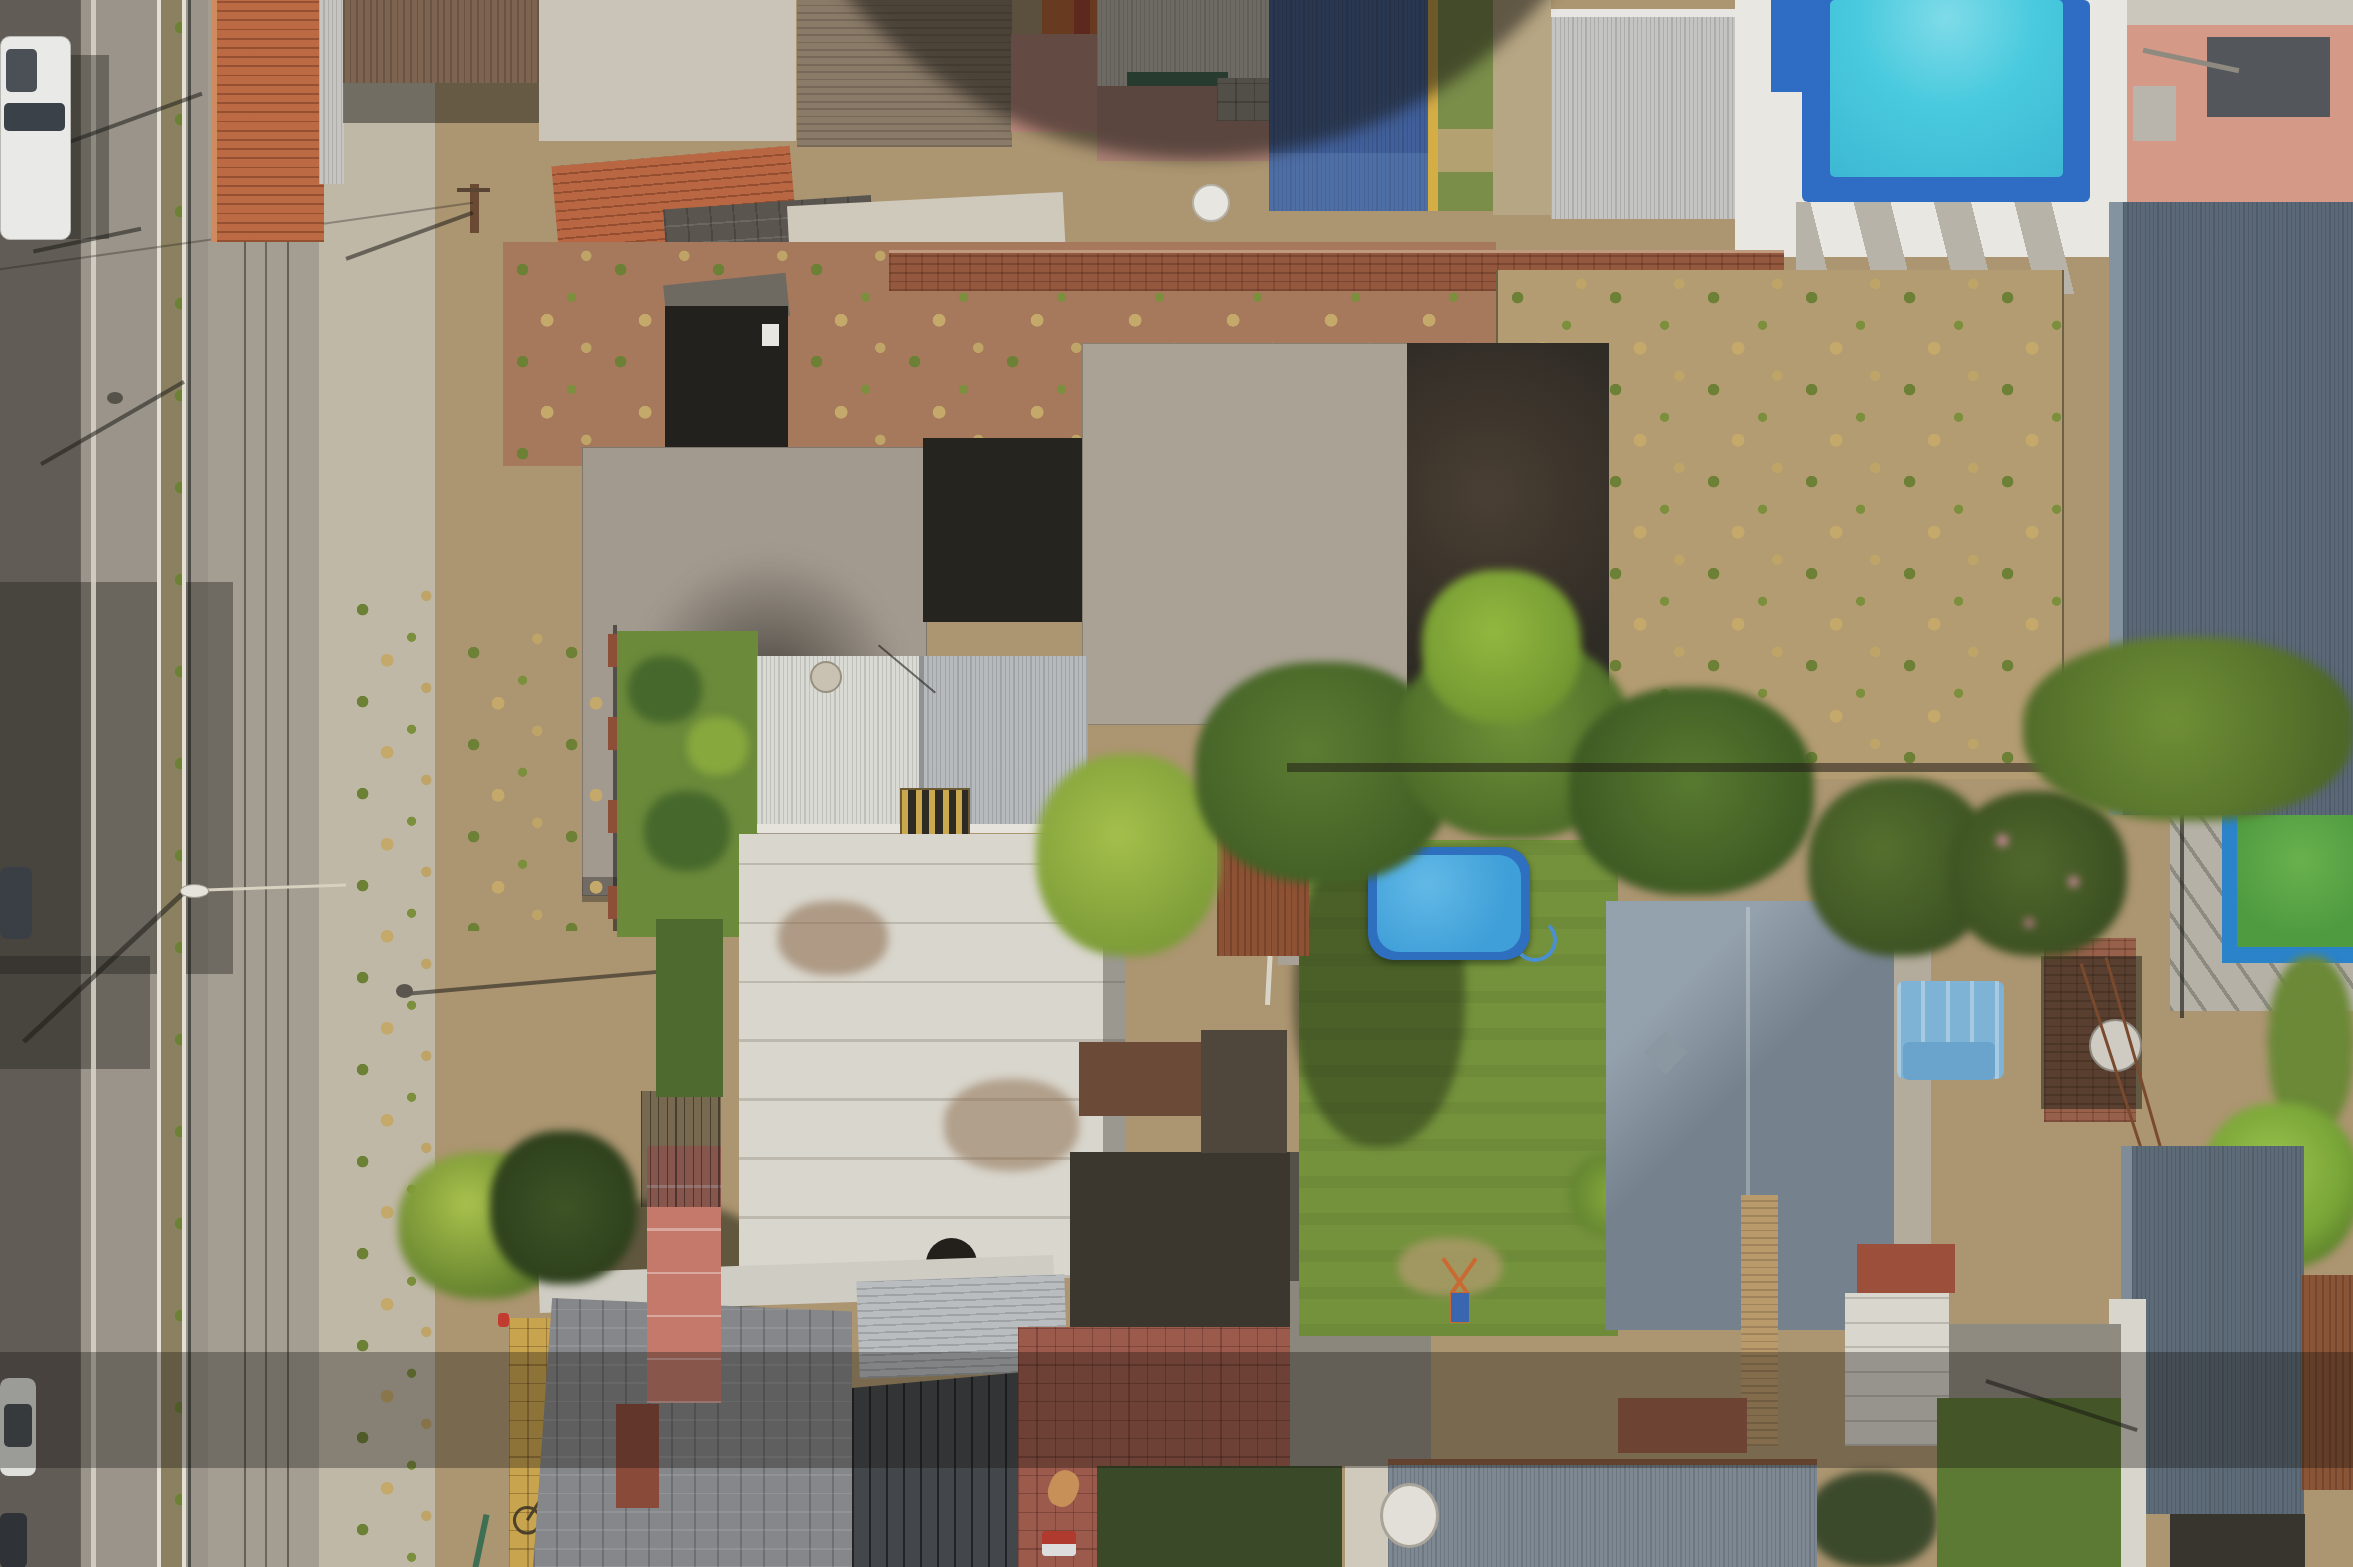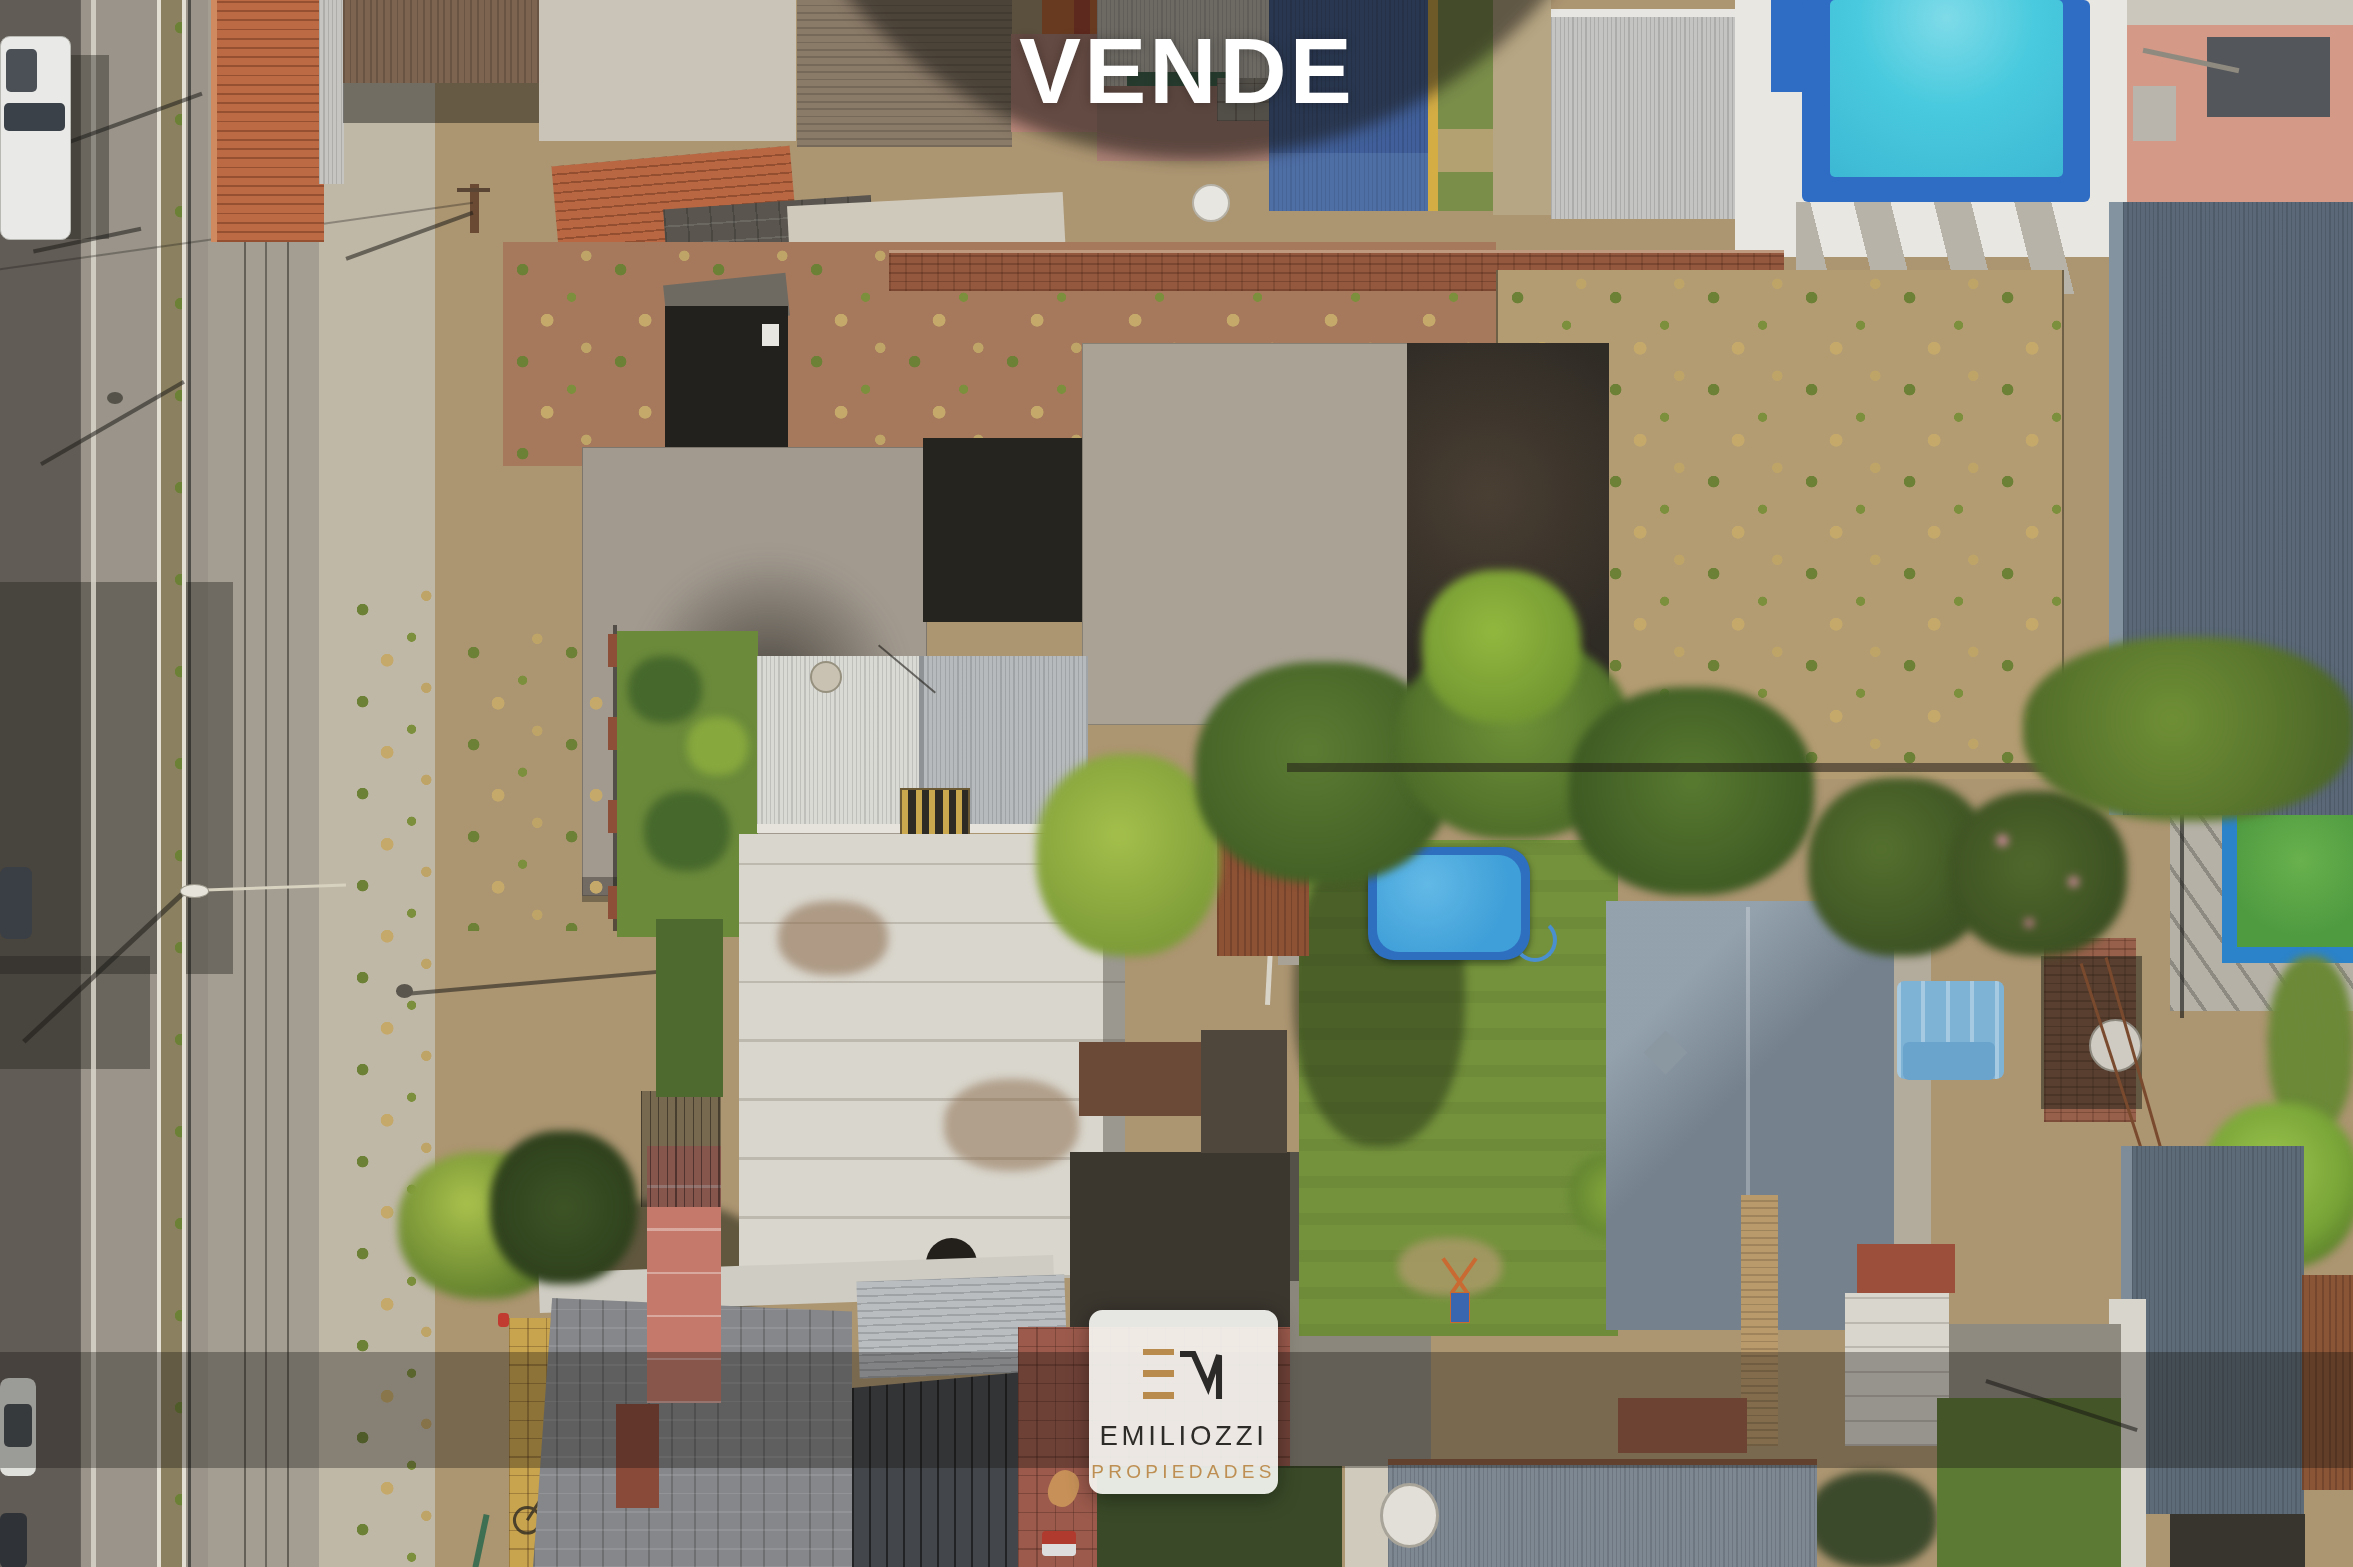--- a/index.html
+++ b/index.html
@@ -250,32 +250,17 @@
   <div class="s" style="left:1380px;top:1483px;width:53px;height:59px;border-radius:50%;background:#e2dfd8;border:3.1px solid #a8a49a;"></div>
   <div class="s line" style="left:1986px;top:1379px;width:159px;transform:rotate(18deg);"></div>
 
   <div class="s" style="left:647px;top:1146px;width:74px;height:257px;background:#c4796a;background-image:repeating-linear-gradient(0deg,rgba(255,255,255,.35) 0 2.5px,transparent 2.5px 43px);"></div>
   <div class="s" style="left:641px;top:1091px;width:80px;height:116px;background:rgba(20,20,20,.35);background-image:repeating-linear-gradient(90deg,rgba(0,0,0,.4) 0 1.2px,transparent 1.2px 8.6px);"></div>
   <div class="s" style="left:656px;top:919px;width:67px;height:178px;background:#4f6a2e;"></div>
   <div class="s" style="left:616px;top:1404px;width:43px;height:104px;background:#8a4a3a;"></div>
   <div class="s blob" style="left:490px;top:1131px;width:147px;height:153px;background:radial-gradient(circle,#3d5426,#2c3e1b 80%);"></div>
 
   <div class="s vignette"></div>
-  <div class="s headline">VENDE</div>
   <div class="s band"></div>
 
-  <div class="s card">
-    <div class="mono" aria-label="EM">
-      <div class="bars">
-        <span></span>
-          <span></span>
-          <span></span>
-      </div>
-      <svg width="44" height="51" viewBox="0 0 72 84">
-        <path d="M4 10 H22 L46 64 L64 12 V82" fill="none" stroke="#2B2A28" stroke-width="10" stroke-linecap="square" stroke-linejoin="miter"></path>
-      </svg>
-    </div>
-    <div class="brandname">EMILIOZZI</div>
-    <div class="tagline">PROPIEDADES</div>
-  </div>
 
 </div>
 
 
 </body></html>

